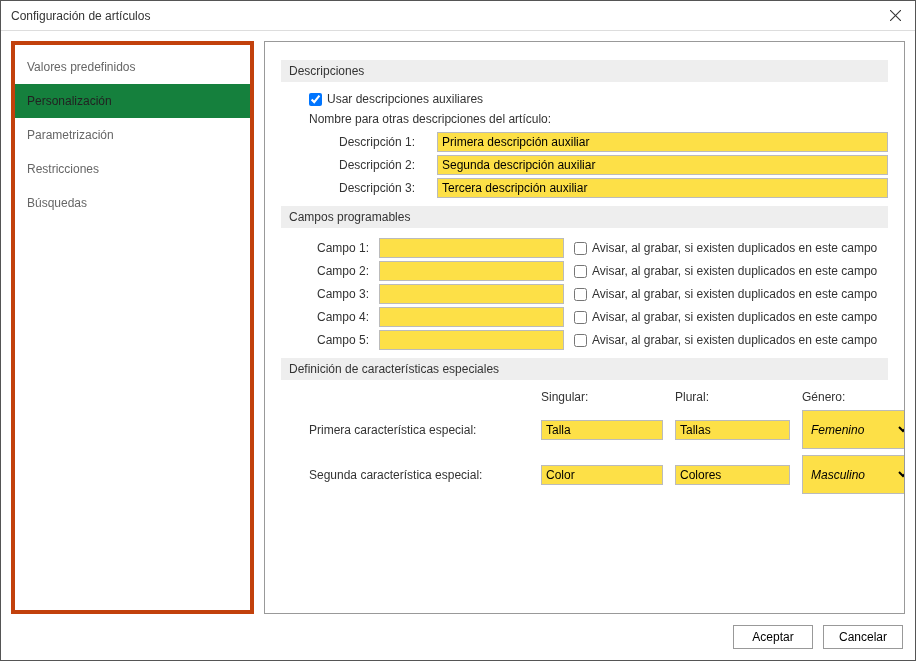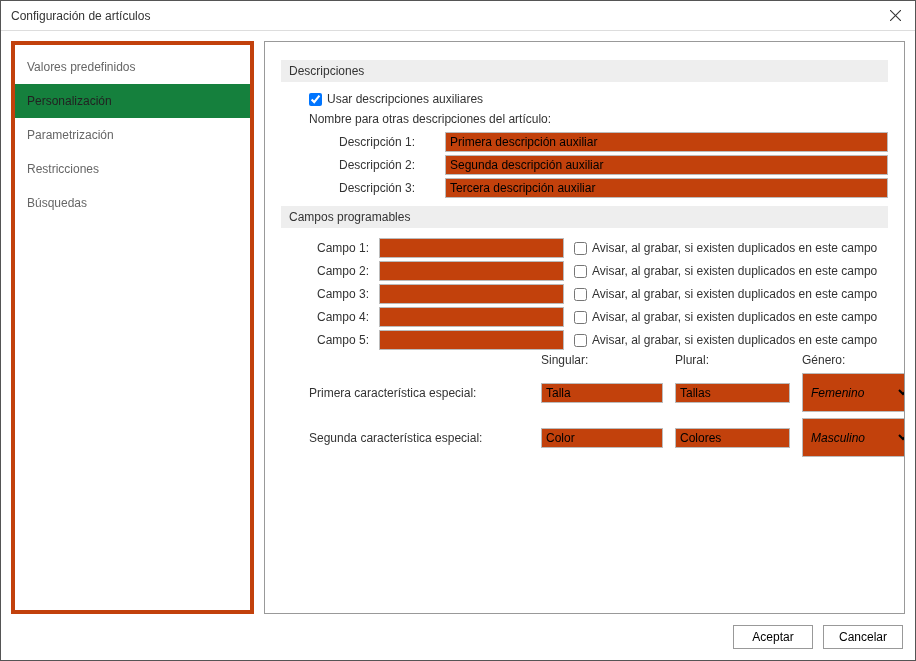--- a/index.html
+++ b/index.html
@@ -15,25 +15,25 @@
   .sidebar-item.selected { background: #15803d; color: #222; }
   .main { flex: 1; border: 1px solid #999; padding: 14px 16px; overflow:auto; }
   .header-row { display:flex; align-items:center; gap:12px; margin-bottom:14px; }
   .header-title { font-size: 13px; color:#333; }
   .wrench-icon svg { width: 36px; height: 36px; }
   .section-header { background: #eee; padding: 4px 8px; font-size:12px; margin: 4px 0 10px 0; }
   .indent { padding-left: 28px; }
   .checkbox-row { display:flex; align-items:center; gap:5px; margin: 2px 0 6px 0; }
   input[type=checkbox]{ width:13px; height:13px; margin:0; }
   .subheading { margin: 4px 0 6px 0; font-size:12px; }
-  .desc-row { display:flex; align-items:center; gap:20px; margin:3px 0 3px 30px;}
+  .desc-row { display:flex; align-items:center; gap:12px; margin:3px 0 3px 30px;}
   .desc-label { width: 86px; text-align:left; }
   .desc-input { flex:1; }
   input[type=text], select {
-    border: 1px solid #bbb; height: 20px; padding: 1px 4px; font-family: inherit; font-size: 12px; background:#c2410c; width:100%;
+    border: 1px solid #bbb; height: 20px; padding: 1px 4px; font-family: inherit; font-size: 12px; background:#fde047; width:100%;
   }
   select { height: 39px; font-style: italic; }
   .campo-row { display:flex; align-items:center; gap:10px; margin: 3px 0 3px 0;}
   .campo-label { width: 60px; text-align:right; }
   .campo-input { width: 185px; }
   .campo-check { display:flex; align-items:center; gap:5px; }
   .spacer-top { margin-top: 8px; }
   .spec-table { display:grid; grid-template-columns: 220px 122px 115px 110px; column-gap:12px; row-gap:6px; align-items:center; }
   .spec-head { font-size:12px; }
   .footer { height: 46px; display:flex; justify-content:flex-end; align-items:center; gap:10px; padding: 0 12px; }
@@ -126,20 +126,21 @@
         <div class="campo-row">
           <span class="campo-label">Campo 5:</span>
           <span class="campo-input"><input type="text" value="" style=""></span>
           <label class="campo-check">
               <input type="checkbox" style="">
               <span>Avisar, al grabar, si existen duplicados en este campo</span>
             </label>
         </div>
       </div>
 
+      <div class="section-header spacer-top">Definición de características especiales</div>
       <div class="indent">
         <div class="spec-table">
           <span></span>
           <span class="spec-head">Singular:</span>
           <span class="spec-head">Plural:</span>
           <span class="spec-head">Género:</span>
 
           <span>Primera característica especial:</span>
           <input type="text" value="Talla" style="">
           <input type="text" value="Tallas" style="">

